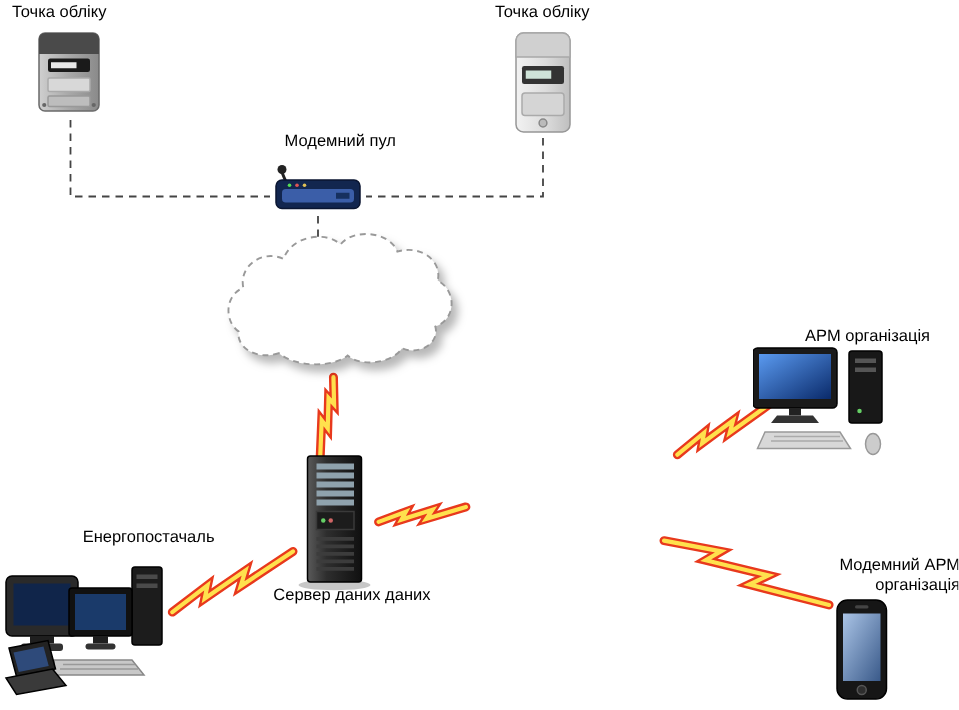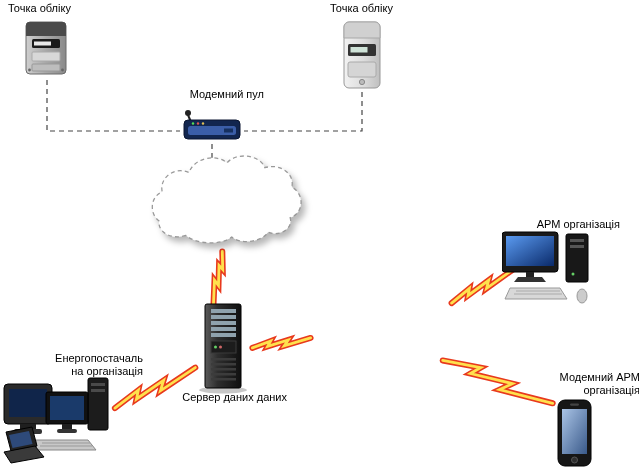--- a/index.html
+++ b/index.html
@@ -179,21 +179,20 @@
       </defs>
       <rect x="12" y="2" width="33" height="66" rx="7" fill="#161616" stroke="#000"></rect>
       <rect x="16" y="11" width="25" height="45" fill="url(#phg)"></rect>
       <rect x="24" y="5.5" width="9" height="2.2" rx="1.1" fill="#444"></rect>
       <circle cx="28.5" cy="62" r="3" fill="#2e2e2e" stroke="#555"></circle>
     </svg>
   </div>
 
   <div class="label center" style="left:0px;top:352px;width:115px;margin-left:28px;">
     <div>Енергопостачаль</div>
-    <div>на організація</div>
   </div>
   <div class="node" style="left:2px;top:376px;width:128px;height:92px;">
     <svg width="128" height="92" viewBox="0 0 128 92">
       <rect x="86" y="2" width="20" height="52" rx="2" fill="#1c1c1c" stroke="#000"></rect>
       <rect x="89" y="7" width="14" height="3" fill="#4a4a4a"></rect>
       <rect x="89" y="13" width="14" height="3" fill="#4a4a4a"></rect>
       <rect x="2" y="8" width="48" height="40" rx="4" fill="#2a2a2a" stroke="#000"></rect>
       <rect x="7" y="13" width="38" height="28" fill="#10254a"></rect>
       <rect x="18" y="48" width="16" height="5" fill="#1f1f1f"></rect>
       <rect x="12" y="53" width="28" height="5" rx="2" fill="#333"></rect>

